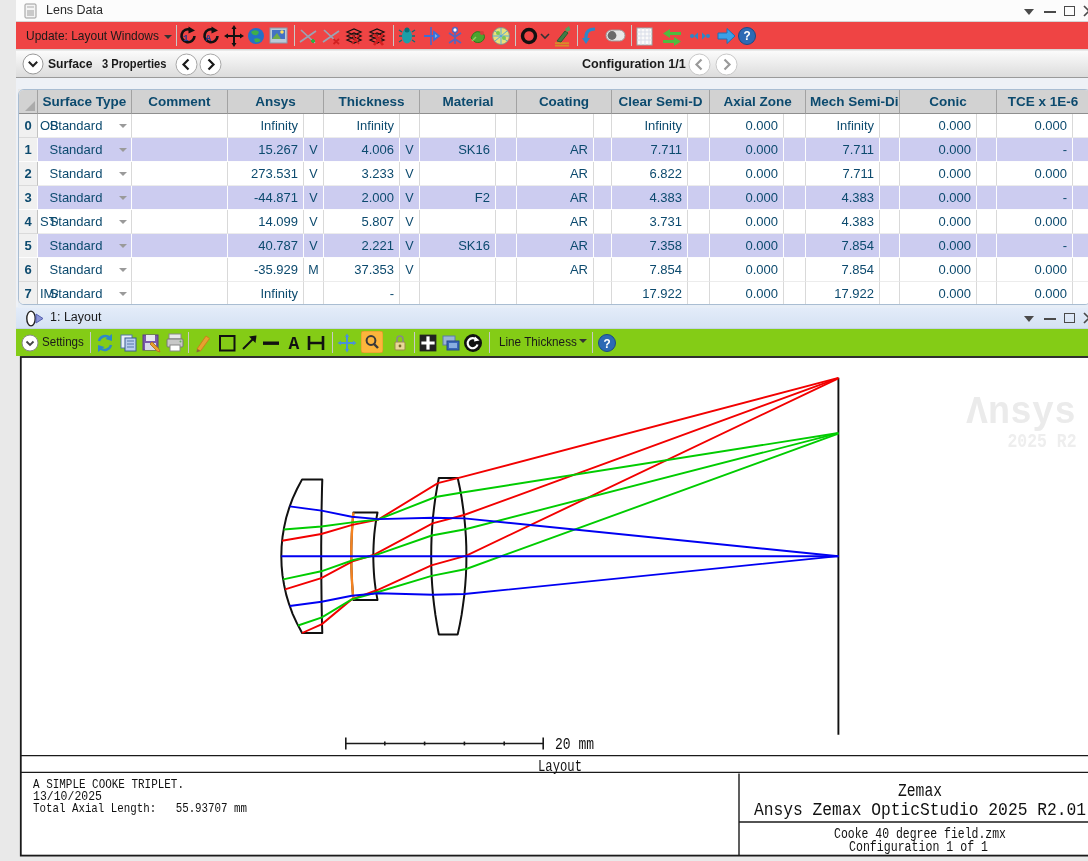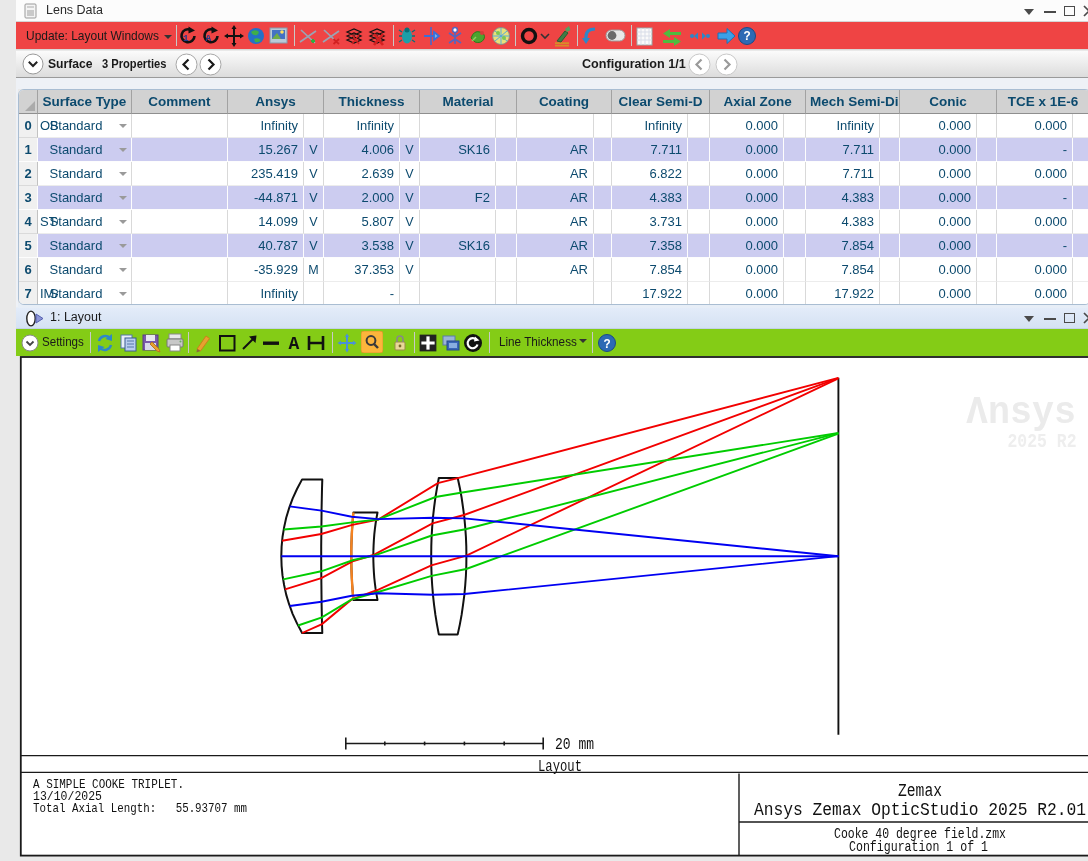--- a/index.html
+++ b/index.html
@@ -298,23 +298,23 @@
             <td class="flg"></td>
           </tr>
 <tr class="w">
             <td class="rh">2</td>
             <td class="typ">
               <span class="pfx"></span>
               <span class="typx">Standard</span>
               <span class="dar"></span>
             </td>
             <td></td>
-            <td class="num">235.419</td>
-            <td class="flg">V</td>
-            <td class="num">2.639</td>
+            <td class="num">273.531</td>
+            <td class="flg">V</td>
+            <td class="num">3.233</td>
             <td class="flg">V</td>
             <td class="num"></td>
             <td class="flg"></td>
             <td class="num">AR</td>
             <td class="flg"></td>
             <td class="num">6.822</td>
             <td class="flg"></td>
             <td class="num">0.000</td>
             <td class="flg"></td>
             <td class="num">7.711</td>
@@ -381,21 +381,21 @@
 <tr class="lav">
             <td class="rh">5</td>
             <td class="typ">
               <span class="pfx"></span>
               <span class="typx">Standard</span>
               <span class="dar"></span>
             </td>
             <td></td>
             <td class="num">40.787</td>
             <td class="flg">V</td>
-            <td class="num">3.538</td>
+            <td class="num">2.221</td>
             <td class="flg">V</td>
             <td class="num">SK16</td>
             <td class="flg"></td>
             <td class="num">AR</td>
             <td class="flg"></td>
             <td class="num">7.358</td>
             <td class="flg"></td>
             <td class="num">0.000</td>
             <td class="flg"></td>
             <td class="num">7.854</td>

